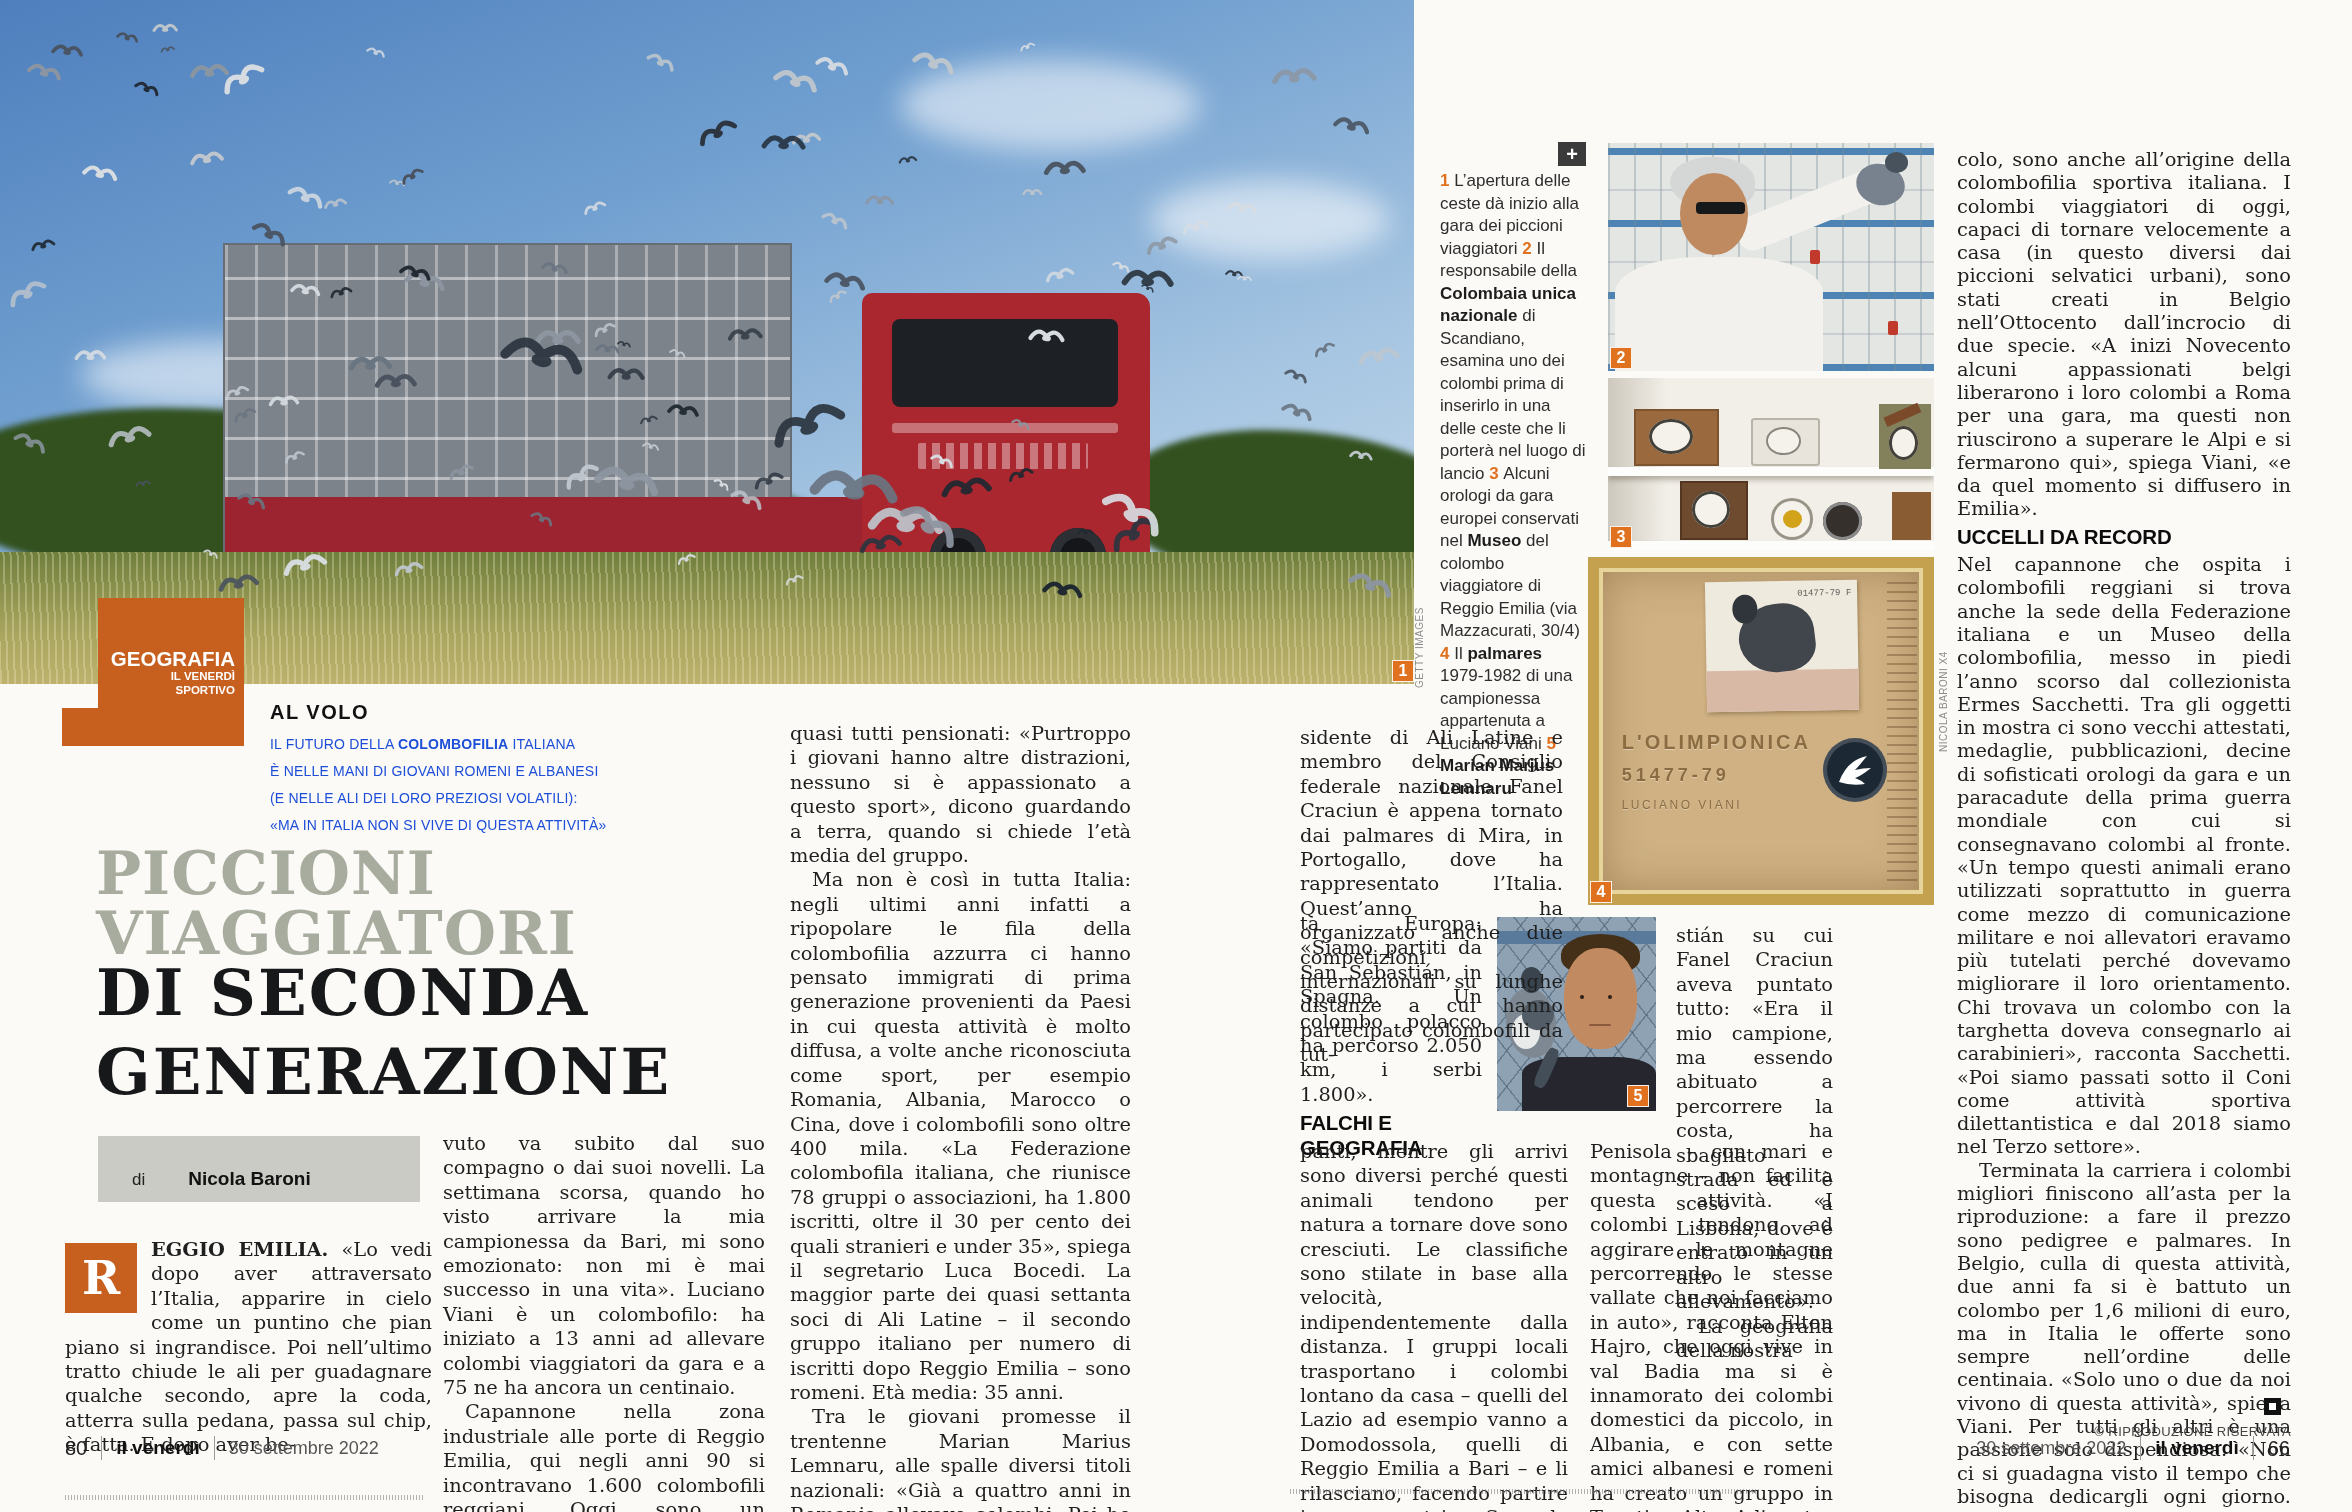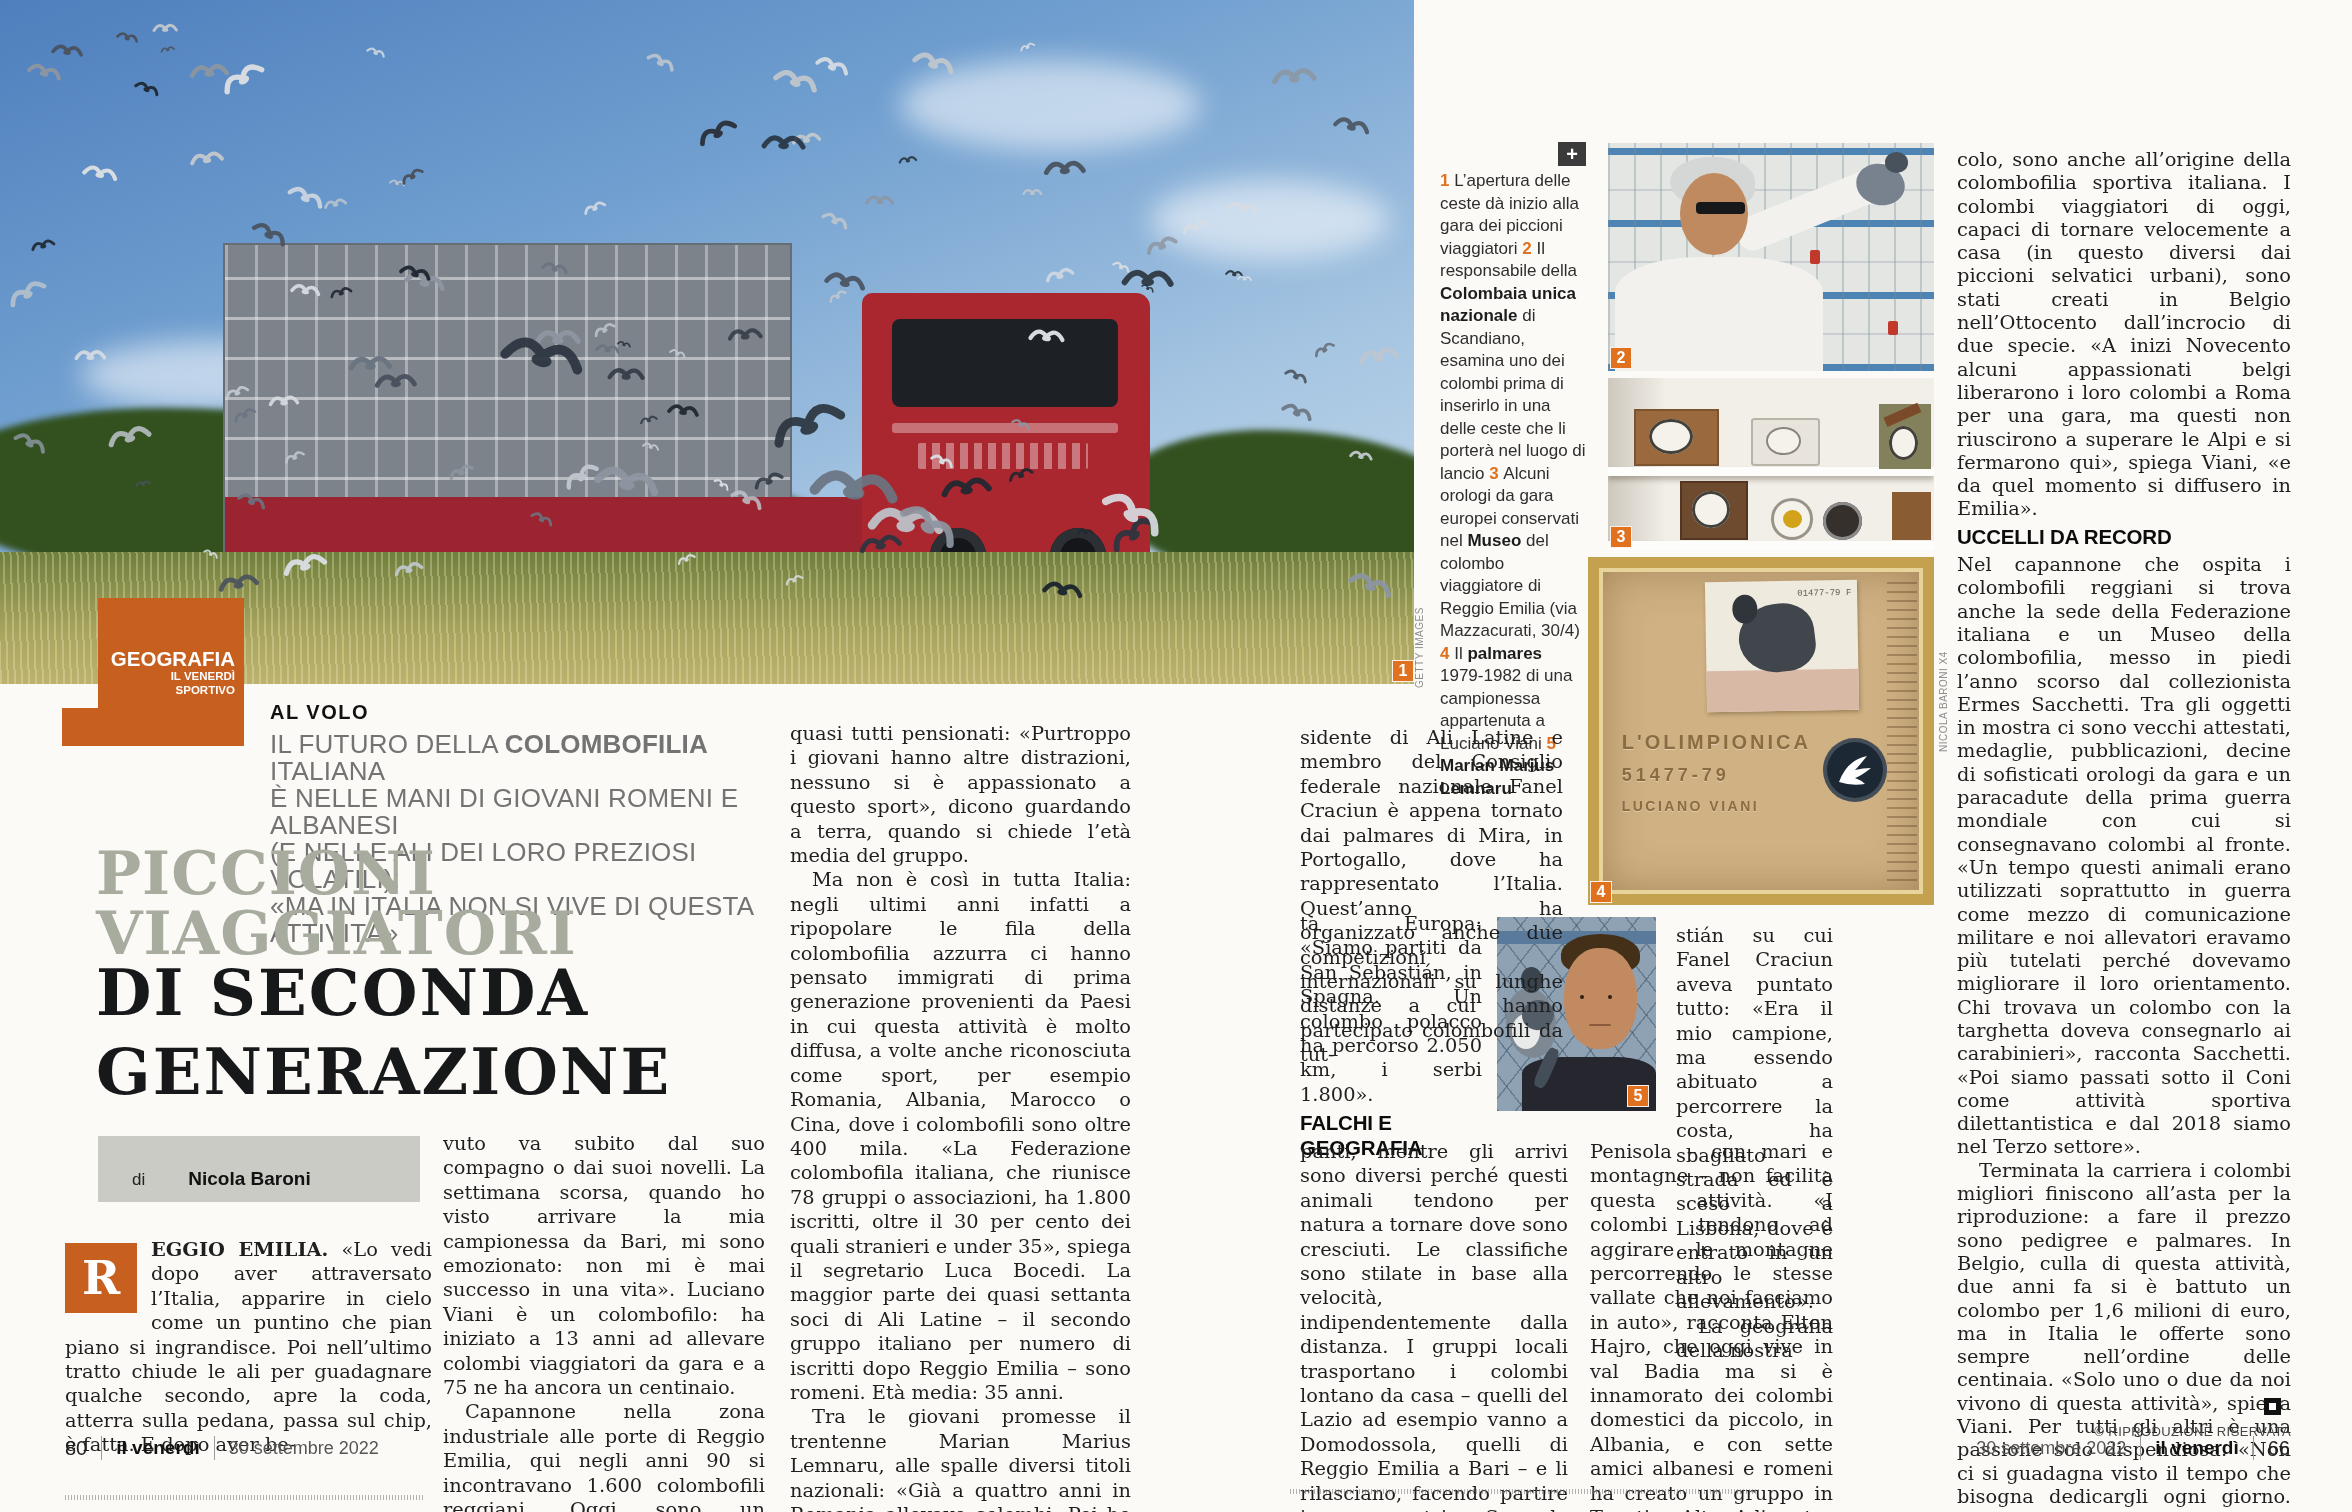--- a/index.html
+++ b/index.html
@@ -47,21 +47,21 @@
   #dolce-main{left:98px;top:598px;width:146px;height:148px;background:var(--accent-deep);
      display:flex;flex-direction:column;align-items:flex-end;justify-content:flex-start;
      padding:50px 9px 0 0;box-sizing:border-box;color:#fff;}
   #dolce-step{left:62px;top:708px;width:37px;height:38px;background:var(--accent-deep);}
   #dolce-title{font-weight:bold;font-size:20.5px;line-height:22px;}
   .dolce-sub{font-weight:bold;font-size:11.5px;line-height:13.5px;}
 
   
   #kicker{left:270px;top:701px;width:520px;}
   #kicker-rubric{font-weight:bold;font-size:20px;letter-spacing:1.5px;color:#111;margin-bottom:7px;}
-  .kicker-line{font-size:26px;line-height:27px;color:#737373;letter-spacing:.2px;}
+  .kicker-line{font-size:14px;line-height:27px;color:#1d4ed8;letter-spacing:.2px;}
   .kicker-line .b{font-weight:bold;}
 
   
   .hl{left:96px;font-weight:bold;letter-spacing:1px;}
   .hl-gray{color:var(--title-gray);font-size:60px;}
   .hl-black{color:#17181a;font-size:64px;letter-spacing:2px;}
 
   
   #byline-box{left:98px;top:1136px;width:322px;height:66px;background:#cbcbc5;
      display:flex;align-items:flex-end;padding:0 0 12px 34px;box-sizing:border-box;}
@@ -122,21 +122,21 @@
   #photo4{left:1588px;top:557px;width:346px;height:348px;background:#cfb183;box-sizing:border-box;
      border:11px solid #c3a14e;box-shadow:inset 0 0 0 4px #e6d49b, inset 0 0 46px rgba(90,60,20,.4);}
   #p4-card{position:absolute;left:33%;top:4%;width:47%;height:40%;background:#efeade;transform:rotate(-1deg);box-shadow:1px 2px 4px rgba(60,40,10,.35);}
   #p4-card-ground{position:absolute;left:0;bottom:0;width:100%;height:32%;background:#d8b9a6;}
   #p4-card-pigeon{position:absolute;left:22%;top:18%;width:50%;height:52%;background:#41464d;border-radius:60% 50% 45% 60%;transform:rotate(-6deg);}
   #p4-card-phead{position:absolute;left:18%;top:10%;width:16%;height:22%;background:#30353b;border-radius:50%;}
   #p4-card-code{position:absolute;right:4%;top:6%;font-family:"Liberation Mono",monospace;font-size:9px;color:#5a5a55;}
   #p4-text{position:absolute;left:7%;top:50%;width:62%;color:#8b6b40;font-family:"Liberation Sans",sans-serif;text-shadow:0 1px 0 rgba(255,255,255,.35);}
   #p4-l1{font-weight:bold;font-size:20px;letter-spacing:3px;margin-bottom:11px;}
   #p4-l2{font-weight:bold;font-size:18px;letter-spacing:4px;margin-bottom:12px;}
-  #p4-l3{font-weight:bold;font-size:14px;letter-spacing:2.5px;}
+  #p4-l3{font-weight:normal;font-size:12px;letter-spacing:2.5px;}
   #p4-stamp{position:absolute;left:69%;top:52%;width:64px;height:64px;background:#1c2834;border-radius:50%;
      box-shadow:inset 0 0 0 4px rgba(255,255,255,.18);display:flex;align-items:center;justify-content:center;}
   #p4-numbers{position:absolute;right:2%;top:4%;bottom:4%;width:9%;opacity:.65;
      background:repeating-linear-gradient(0deg,rgba(90,60,30,.55) 0 2px,transparent 2px 9px);}
   #badge-4{left:1590px;top:881px;}
 
   #photo5{left:1497px;top:917px;width:159px;height:194px;background:#8ea2b4;}
   #p5-fence{position:absolute;inset:0;
      background:repeating-linear-gradient(52deg,rgba(60,80,100,.45) 0 1.5px,transparent 1.5px 22px),
                 repeating-linear-gradient(-52deg,rgba(60,80,100,.45) 0 1.5px,transparent 1.5px 22px);}

